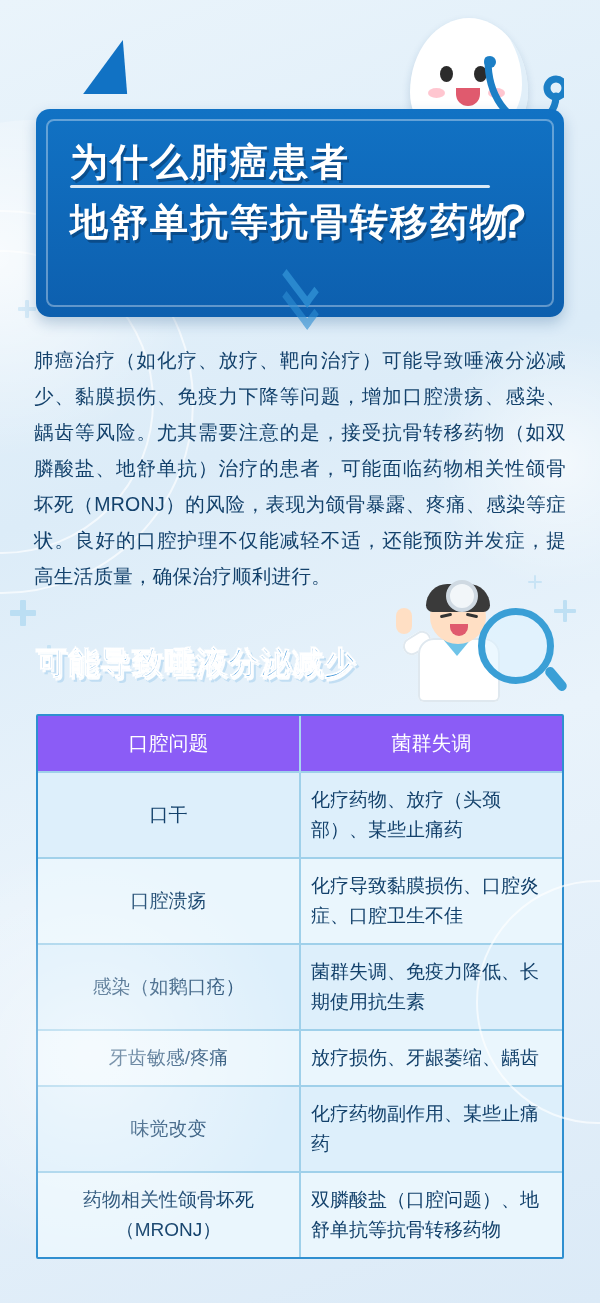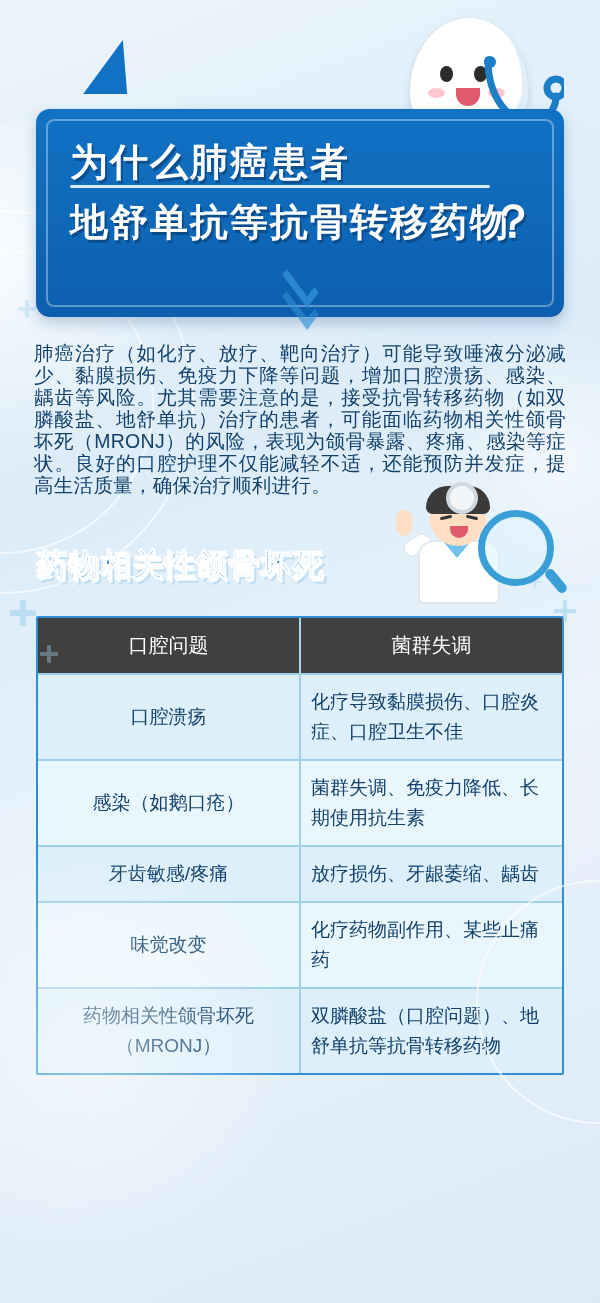--- a/index.html
+++ b/index.html
@@ -198,21 +198,21 @@
     transform: rotate(45deg) skew(8deg,8deg);
     opacity: .85;
   }
   .chev.c2 { opacity: .6; }
 
   
   .intro {
     position: relative;
     margin: 22px 34px 0 34px;
     font-size: 19.5px;
-    line-height: 22px;
+    line-height: 36px;
     color: #13416b;
     letter-spacing: .3px;
     text-align: justify;
   }
 
   
   .section {
     position: relative;
     margin-top: 40px;
     height: 74px;
@@ -328,21 +328,21 @@
     border-radius: 2px;
     overflow: hidden;
     background: #eaf6fd;
   }
   table.qa {
     border-collapse: collapse;
     width: 100%;
     table-layout: fixed;
   }
   table.qa th {
-    background: #404040;
+    background: #8b5cf6;
     color: #ffffff;
     font-size: 20px;
     font-weight: normal;
     padding: 14px 6px;
     border-right: 2px solid #a9d6ef;
   }
   table.qa th:last-child { border-right: none; }
   table.qa td {
     font-size: 19px;
     line-height: 30px;
@@ -407,21 +407,21 @@
 
   <div class="chevrons">
     <div class="chev c1"></div>
     <div class="chev c2"></div>
   </div>
 </div>
 
 <div class="intro">肺癌治疗（如化疗、放疗、靶向治疗）可能导致唾液分泌减少、黏膜损伤、免疫力下降等问题，增加口腔溃疡、感染、龋齿等风险。尤其需要注意的是，接受抗骨转移药物（如双膦酸盐、地舒单抗）治疗的患者，可能面临药物相关性颌骨坏死（MRONJ）的风险，表现为颌骨暴露、疼痛、感染等症状。良好的口腔护理不仅能减轻不适，还能预防并发症，提高生活质量，确保治疗顺利进行。</div>
 
 <div class="section">
-  <div class="section-title">药物相关性颌骨坏死</div>
+  <div class="section-title">可能导致唾液分泌减少</div>
   <div class="mascot-doc">
     <div class="doc-arm"></div>
     <div class="doc-finger"></div>
     <div class="doc-body"></div>
     <div class="doc-collar"></div>
     <div class="doc-head"></div>
     <div class="doc-hair"></div>
     <div class="doc-mirror"></div>
     <div class="doc-eye l"></div>
     <div class="doc-eye r"></div>
@@ -433,20 +433,24 @@
 <div class="table-wrap">
   <table class="qa">
     <thead>
       <tr>
         <th>口腔问题</th>
         <th>菌群失调</th>
       </tr>
     </thead>
     <tbody>
       <tr>
+        <td class="problem">口干</td>
+        <td class="cause">化疗药物、放疗（头颈部）、某些止痛药</td>
+      </tr>
+      <tr>
         <td class="problem">口腔溃疡</td>
         <td class="cause">化疗导致黏膜损伤、口腔炎症、口腔卫生不佳</td>
       </tr>
       <tr>
         <td class="problem">感染（如鹅口疮）</td>
         <td class="cause">菌群失调、免疫力降低、长期使用抗生素</td>
       </tr>
       <tr>
         <td class="problem">牙齿敏感/疼痛</td>
         <td class="cause">放疗损伤、牙龈萎缩、龋齿</td>

